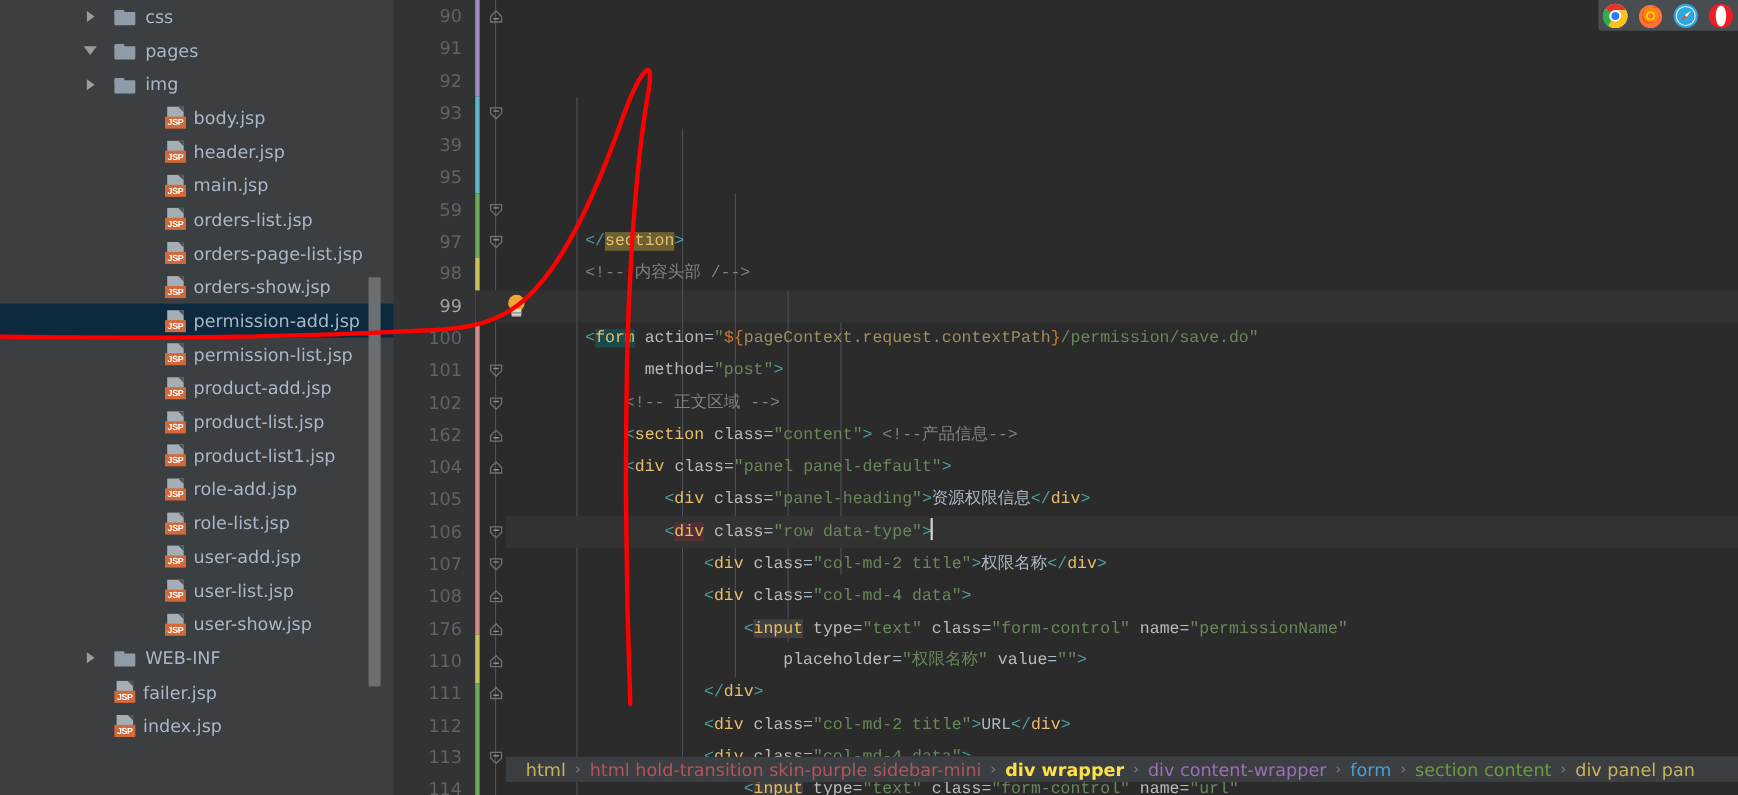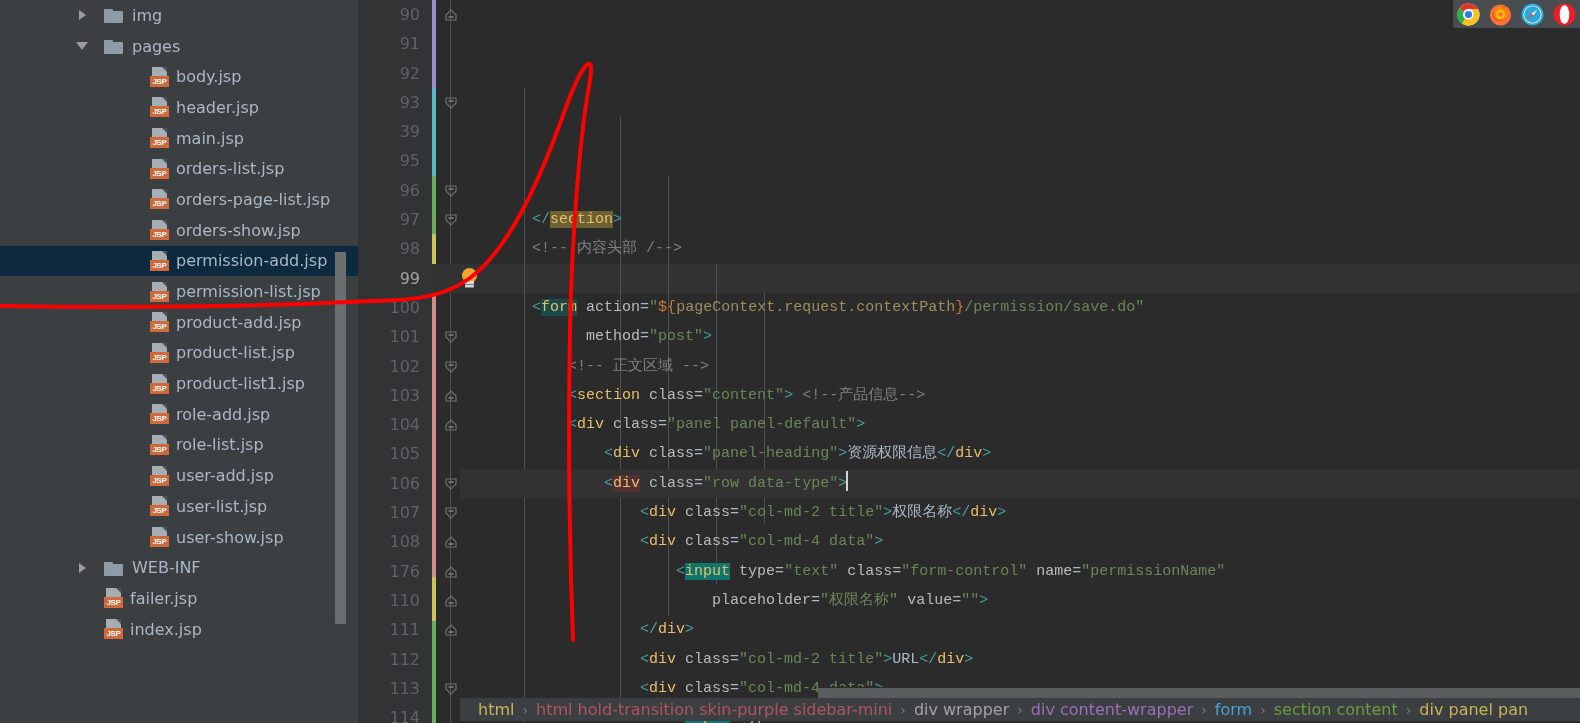--- a/index.html
+++ b/index.html
@@ -196,21 +196,21 @@
   .t-attr   { color: #bababa; }
   .t-str    { color: #6a8759; }
   .t-cmt    { color: #808080; }
   .t-el     { color: #cc7832; }
   .t-elin   { color: #9e8d5e; }
   .t-ang    { color: #4a9e9e; }
   .t-plain  { color: #a9b7c6; }
   .hl-form { background: #1b4a4a; }
   .hl-sec { background: #6d6134; }
   .hl-div-r { background: #542f33; }
-  .hl-inp { background: #0f766e; }
+  .hl-inp { background: #404040; }
 
   .caret {
     display: inline-block;
     width: 2px; height: 20px;
     background: #d4d4d4;
     vertical-align: -4px;
     margin-left: -1px;
   }
 
   .bulb {
@@ -242,36 +242,36 @@
   .annot {
     position: absolute;
     left: 0; top: 0;
     width: 1580px; height: 723px;
     pointer-events: none;
   }
 
   
   .breadcrumbs {
     position: absolute;
-    left: 460px; bottom: 2px;
+    left: 460px; bottom: 12px;
     width: 1120px; height: 23px;
     background: #3c3f41;
     font-family: "DejaVu Sans", sans-serif;
     font-size: 16px;
     display: flex;
     align-items: center;
     padding-left: 18px;
     white-space: nowrap;
     overflow: hidden;
   }
   .bc { margin-right: 0; }
   .bc-sep { color: #777b7e; padding: 0 8px; font-size: 14px; }
   .bc-html { color: #c9b458; }
   .bc-body { color: #b0555f; }
-  .bc-wrapper { color: #a3a3a3; }
+  .bc-wrapper { color: #fde047; font-weight: bold; }
   .bc-content-wrapper { color: #9c6fb8; }
   .bc-form { color: #4b9fd5; }
   .bc-section { color: #6a9c3f; }
   .bc-panel { color: #c9b458; }
 
   
   .hscroll {
     position: absolute;
     left: 460px; bottom: 23px;
     width: 920px; height: 13px;
@@ -316,28 +316,35 @@
 
 <div class="app">
 
   <div class="tree-pane">
     <div id="tree-rows">
         <div class="tree-row" style="padding-left: 72px;">
           <span class="arrow">
             <span class="tri"></span>
           </span>
           <span class="folder-ic" style="margin-left: 12px;"></span>
-          <span class="lbl">img</span>
+          <span class="lbl">css</span>
         </div>
         <div class="tree-row" style="padding-left: 72px;">
           <span class="arrow">
             <span class="tri down"></span>
           </span>
           <span class="folder-ic" style="margin-left: 12px;"></span>
           <span class="lbl">pages</span>
+        </div>
+        <div class="tree-row" style="padding-left: 72px;">
+          <span class="arrow">
+            <span class="tri"></span>
+          </span>
+          <span class="folder-ic" style="margin-left: 12px;"></span>
+          <span class="lbl">img</span>
         </div>
         <div class="tree-row" style="padding-left: 118px;">
           <span style="display: inline-block; width: 32px;"></span>
           <span class="jsp-ic">
             <span class="pg"></span>
             <span class="tag">JSP</span>
           </span>
           <span class="lbl">body.jsp</span>
         </div>
         <div class="tree-row" style="padding-left: 118px;">
@@ -490,28 +497,28 @@
   <div class="editor">
 
     <div class="gutter"></div>
     <div class="linenos" id="linenos">
         <div class="ln">90</div>
         <div class="ln">91</div>
         <div class="ln">92</div>
         <div class="ln">93</div>
         <div class="ln">39</div>
         <div class="ln">95</div>
-        <div class="ln">96</div>
+        <div class="ln">59</div>
         <div class="ln">97</div>
         <div class="ln">98</div>
         <div class="ln cur">99</div>
         <div class="ln">100</div>
         <div class="ln">101</div>
         <div class="ln">102</div>
-        <div class="ln">103</div>
+        <div class="ln">162</div>
         <div class="ln">104</div>
         <div class="ln">105</div>
         <div class="ln">106</div>
         <div class="ln">107</div>
         <div class="ln">108</div>
         <div class="ln">176</div>
         <div class="ln">110</div>
         <div class="ln">111</div>
         <div class="ln">112</div>
         <div class="ln">113</div>

